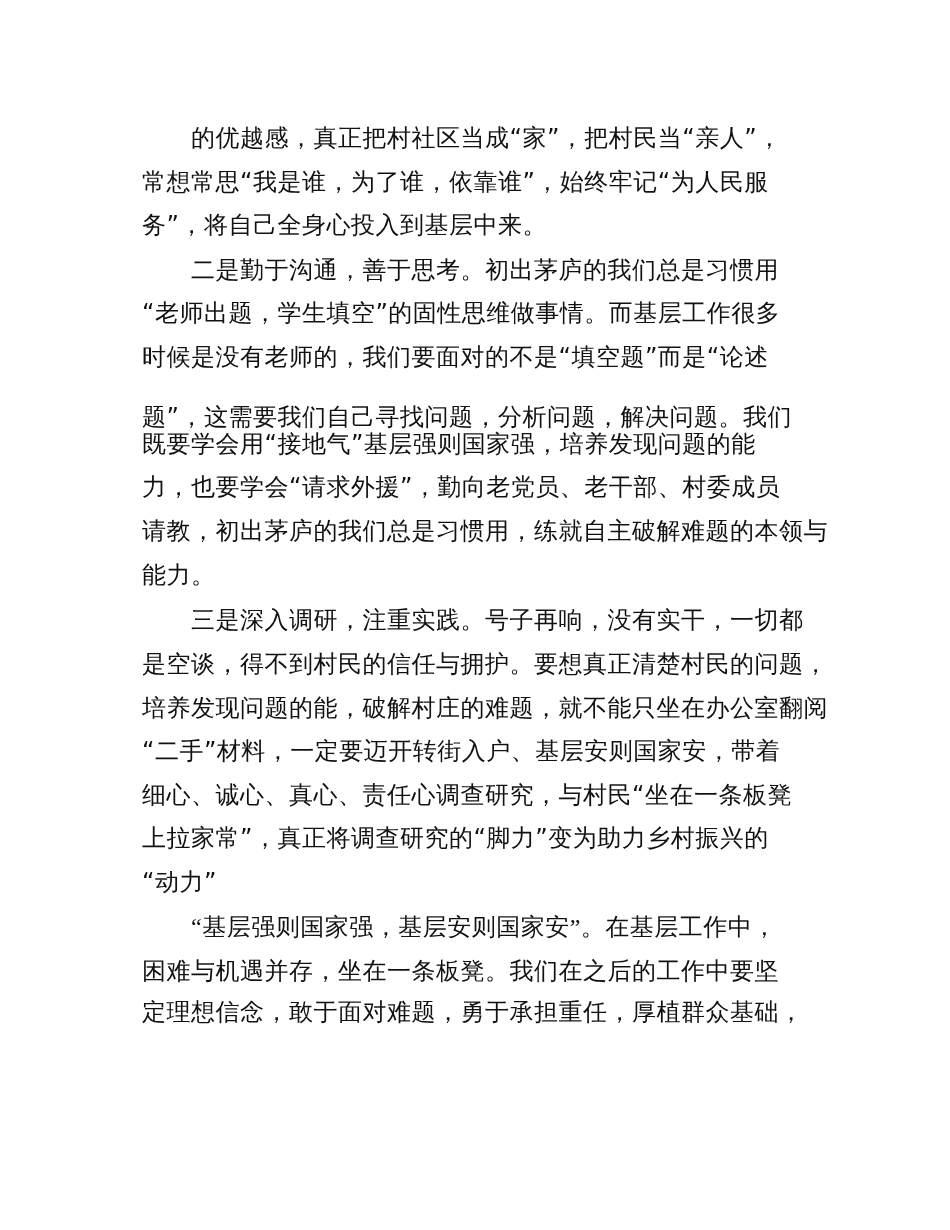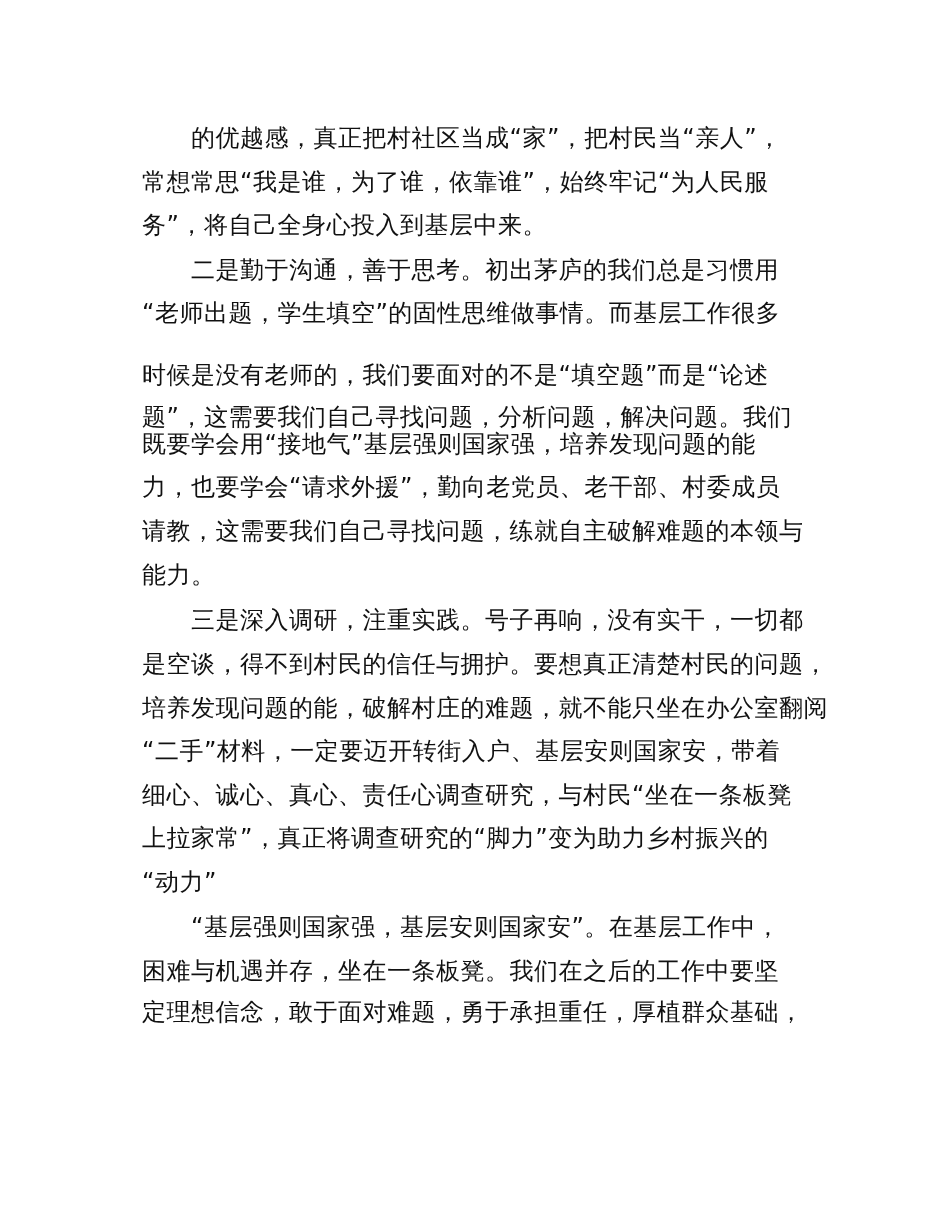--- a/index.html
+++ b/index.html
@@ -25,37 +25,37 @@
 
   <div>
     <div class="line indent" style="top:123px;">的优越感，真正把村社区当成“家”，把村民当“亲人”，</div>
     <div class="line" style="top:167px;">常想常思“我是谁，为了谁，依靠谁”，始终牢记“为人民服</div>
     <div class="line" style="top:210px;">务”，将自己全身心投入到基层中来。</div>
   </div>
 
   <div>
     <div class="line indent" style="top:255px;">二是勤于沟通，善于思考。初出茅庐的我们总是习惯用</div>
     <div class="line" style="top:298px;">“老师出题，学生填空”的固性思维做事情。而基层工作很多</div>
-    <div class="line" style="top:360px;">时候是没有老师的，我们要面对的不是“填空题”而是“论述</div>
+    <div class="line" style="top:342px;">时候是没有老师的，我们要面对的不是“填空题”而是“论述</div>
     <div class="line" style="top:402px;">题”，这需要我们自己寻找问题，分析问题，解决问题。我们</div>
     <div class="line" style="top:429px;">既要学会用“接地气”基层强则国家强，培养发现问题的能</div>
     <div class="line" style="top:472px;">力，也要学会“请求外援”，勤向老党员、老干部、村委成员</div>
-    <div class="line" style="top:516px;">请教，这需要我们自己寻找问题，练就自主破解难题的本领与</div>
+    <div class="line" style="top:516px;">请教，初出茅庐的我们总是习惯用，练就自主破解难题的本领与</div>
     <div class="line" style="top:560px;">能力。</div>
   </div>
 
   <div>
     <div class="line indent" style="top:605px;">三是深入调研，注重实践。号子再响，没有实干，一切都</div>
     <div class="line" style="top:649px;">是空谈，得不到村民的信任与拥护。要想真正清楚村民的问题，</div>
     <div class="line" style="top:693px;">培养发现问题的能，破解村庄的难题，就不能只坐在办公室翻阅</div>
     <div class="line" style="top:736px;">“二手”材料，一定要迈开转街入户、基层安则国家安，带着</div>
     <div class="line" style="top:780px;">细心、诚心、真心、责任心调查研究，与村民“坐在一条板凳</div>
     <div class="line" style="top:823px;">上拉家常”，真正将调查研究的“脚力”变为助力乡村振兴的</div>
     <div class="line" style="top:867px;">“动力”</div>
   </div>
 
   <div>
-    <div class="line indent" style="top:912px;">“基层强则国家强，基层安则国家安”。在基层工作中，</div>
+    <div class="line indent" style="top:912px;font-family:Liberation Serif, serif;">“基层强则国家强，基层安则国家安”。在基层工作中，</div>
     <div class="line" style="top:956px;">困难与机遇并存，坐在一条板凳。我们在之后的工作中要坚</div>
     <div class="line" style="top:999px;font-family:Liberation Mono, monospace;">定理想信念，敢于面对难题，勇于承担重任，厚植群众基础，</div>
   </div>
 
 </div>
 
 </body></html>

